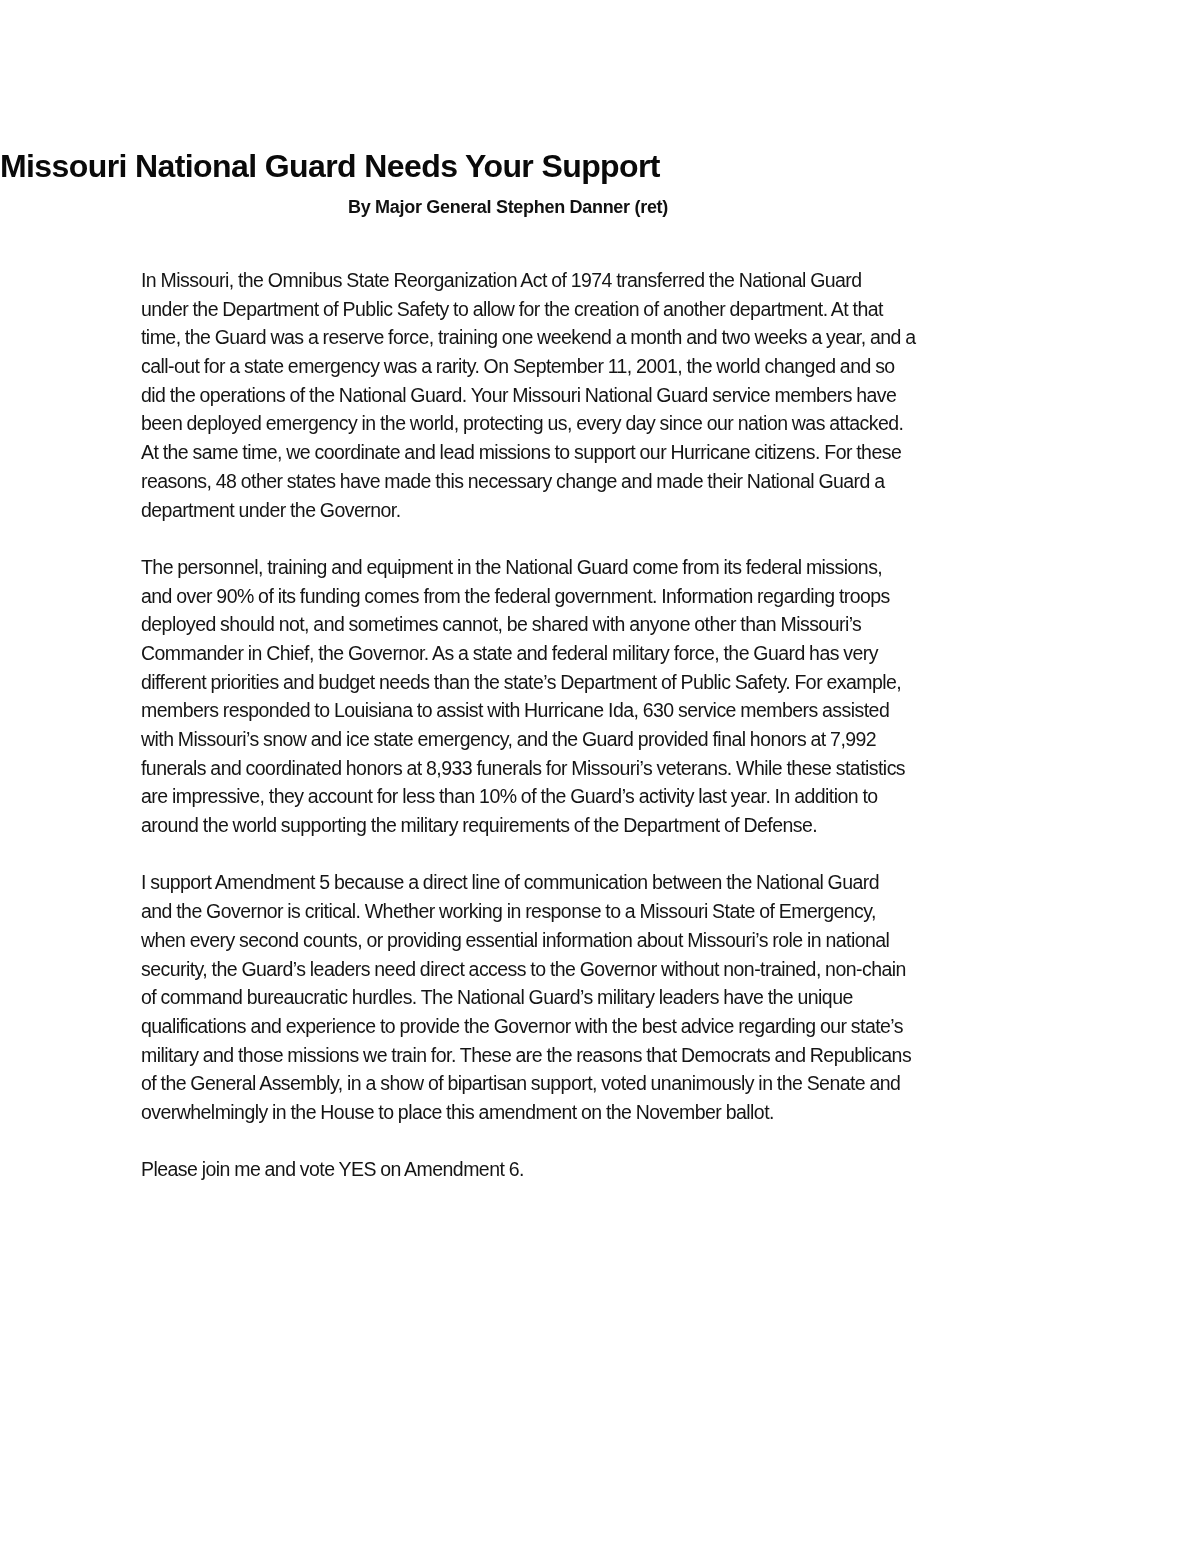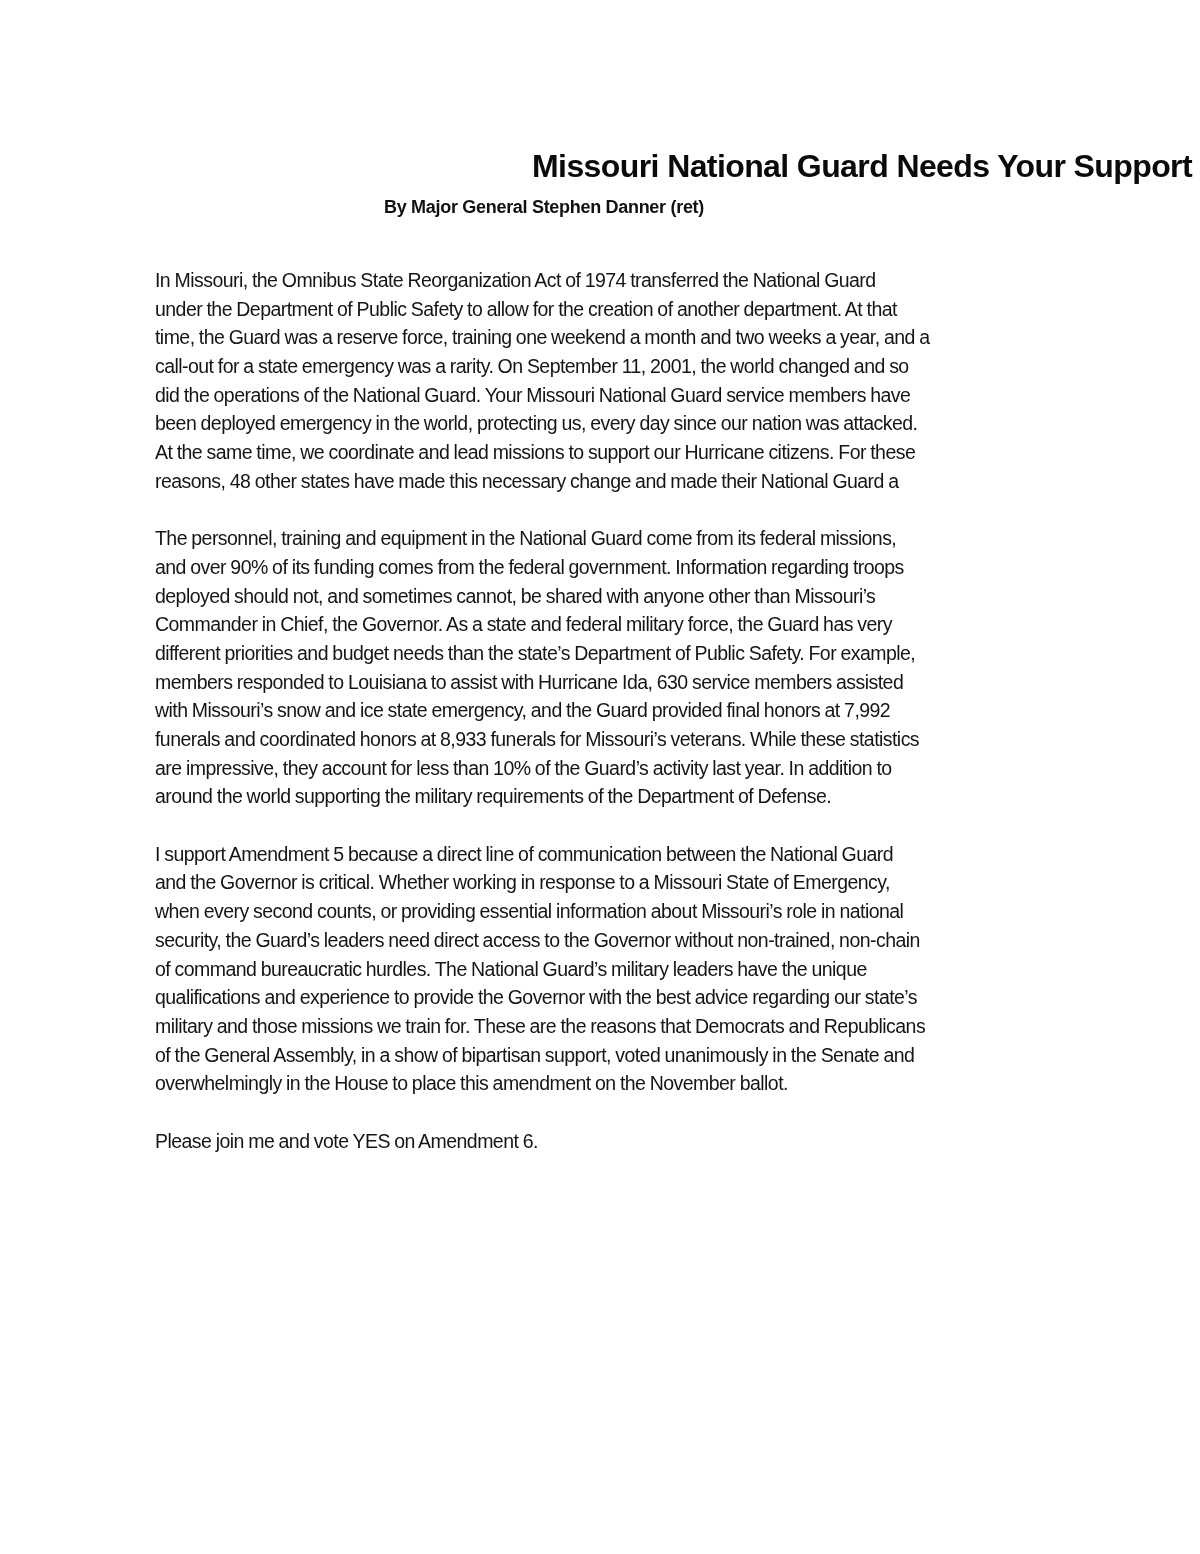--- a/index.html
+++ b/index.html
@@ -13,48 +13,46 @@
       position: relative;
       overflow: hidden;
       font-family: "Liberation Sans", "DejaVu Sans", sans-serif;
       color: #111111;
     }
     .title {
       position: absolute;
       left: 0;
       width: 1192px;
       top: 146px;
-      text-align: right;
+      text-align: left;
       font-weight: bold;
       font-size: 32px;
       letter-spacing: -0.6px;
       line-height: 40px;
       margin: 0;
       color: #0a0a0a;
     }
     .byline {
       position: absolute;
       left: 0;
       width: 1016px;
       top: 195px;
       text-align: center;
       font-weight: bold;
       font-size: 18px;
       letter-spacing: -0.3px;
       line-height: 24px;
       margin: 0;
       color: #111111;
-      padding-left: 36px;
     }
     .body {
       position: absolute;
       left: 141px;
       top: 266px;
       width: 940px;
-      margin-left: 14px;
     }
     .para {
       margin: 0;
     }
     .line {
       display: block;
       font-size: 19.5px;
       line-height: 28.7px;
       height: 28.7px;
       white-space: nowrap;
@@ -76,20 +74,21 @@
 
   <div class="para">
     <span class="line">In Missouri, the Omnibus State Reorganization Act of 1974 transferred the National Guard</span>
     <span class="line">under the Department of Public Safety to allow for the creation of another department.  At that</span>
     <span class="line">time, the Guard was a reserve force, training one weekend a month and two weeks a year, and a</span>
     <span class="line">call-out for a state emergency was a rarity.  On September 11, 2001, the world changed and so</span>
     <span class="line">did the operations of the National Guard. Your Missouri National Guard service members have</span>
     <span class="line">been deployed emergency in the world, protecting us, every day since our nation was attacked.</span>
     <span class="line">At the same time, we coordinate and lead missions to support our Hurricane citizens. For these</span>
     <span class="line">reasons, 48 other states have made this necessary change and made their National Guard a</span>
+    <span class="line">department under the Governor.</span>
   </div>
   <div class="gap"></div>
 
   <div class="para">
     <span class="line">The personnel, training and equipment in the National Guard come from its federal missions,</span>
     <span class="line">and over 90% of its funding comes from the federal government.   Information regarding troops</span>
     <span class="line">deployed should not, and sometimes cannot, be shared with anyone other than Missouri’s</span>
     <span class="line">Commander in Chief, the Governor.  As a state and federal military force, the Guard has very</span>
     <span class="line">different priorities and budget needs than the state’s Department of Public Safety. For example,</span>
     <span class="line">members responded to Louisiana to assist with Hurricane Ida, 630 service members assisted</span>

